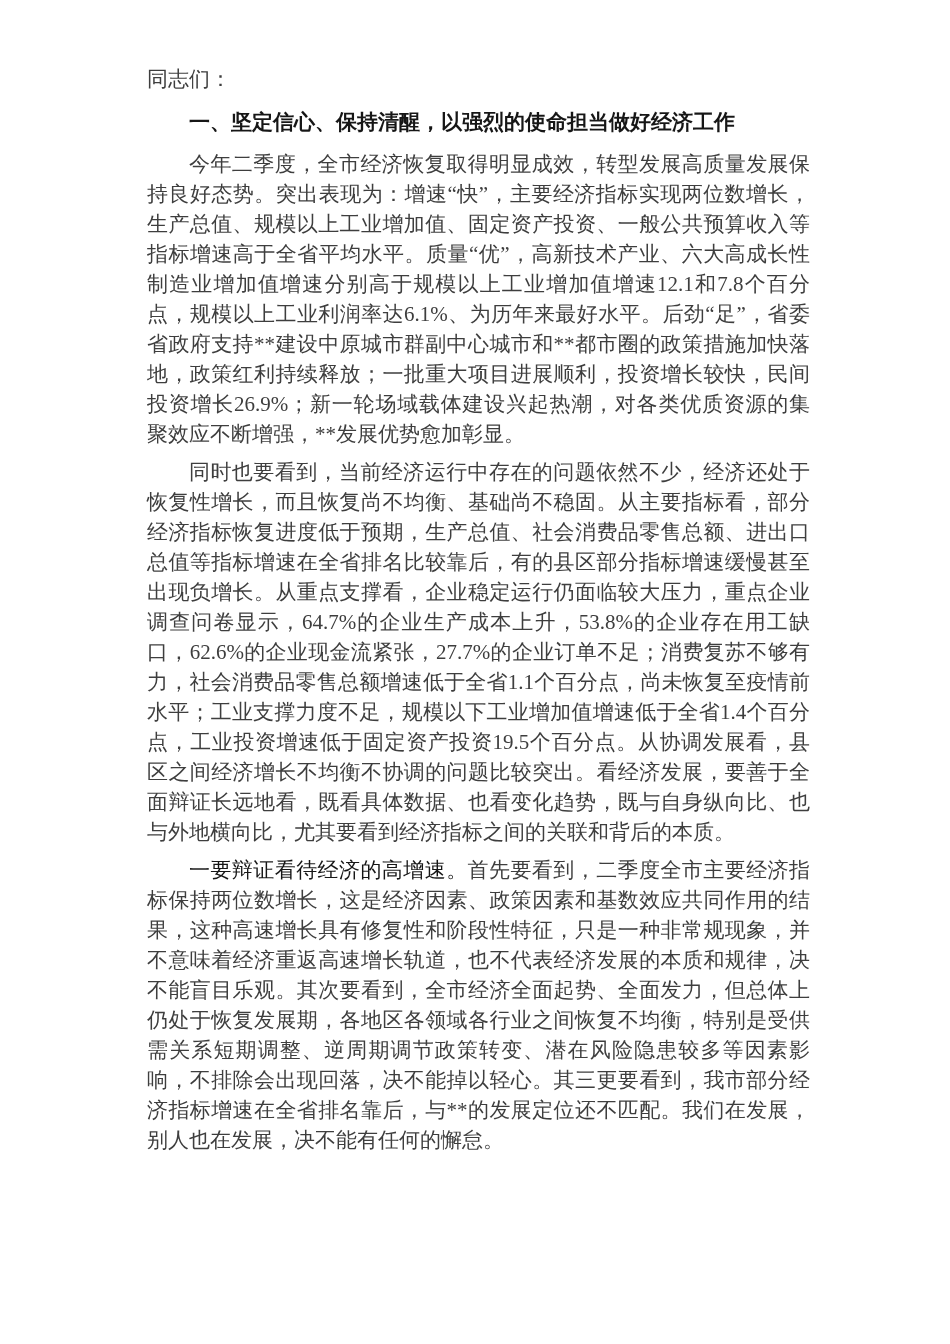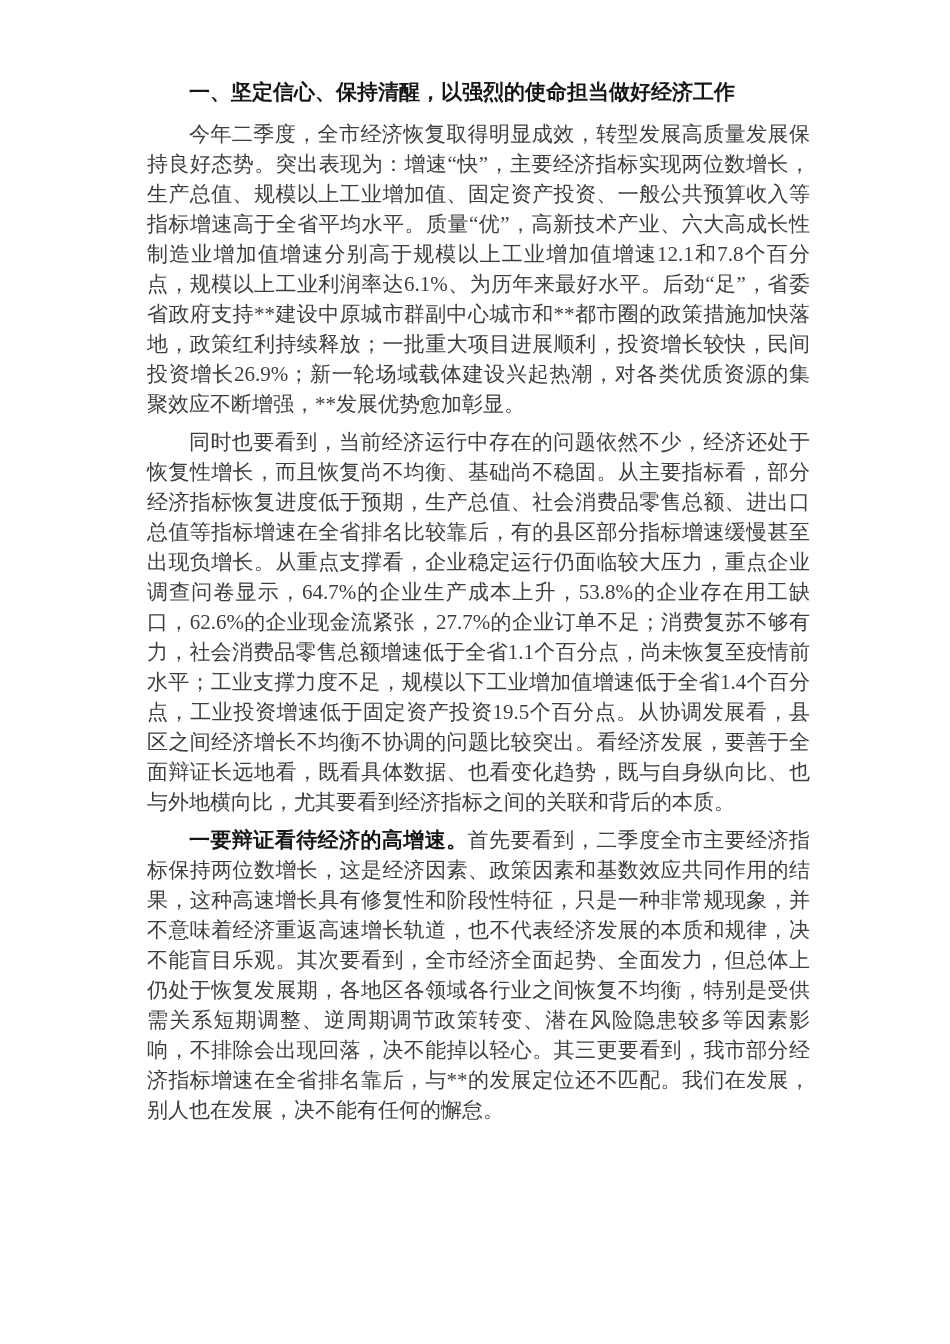--- a/index.html
+++ b/index.html
@@ -43,32 +43,33 @@
     font-family: Liberation Serif, serif;
     font-size: 21px;
     line-height: 30px;
     font-weight: 700;
     color: #161616;
     margin: 13px 0 12px 0;
     text-indent: 2em;
   }
   .doc .lead {
     font-family: "Liberation Sans", "DejaVu Sans", sans-serif;
-    font-weight: 700;
+    font-weight: 400;
     color: #161616;
   }
 </style>
 </head>
 <body>
 
 <div class="page">
 
 
   <div class="doc">
 
+    <p class="salutation">同志们：</p>
 
 
     <h2 class="heading">一、坚定信心、保持清醒，以强烈的使命担当做好经济工作</h2>
 
     <p>今年二季度，全市经济恢复取得明显成效，转型发展高质量发展保持良好态势。突出表现为：增速“快”，主要经济指标实现两位数增长，生产总值、规模以上工业增加值、固定资产投资、一般公共预算收入等指标增速高于全省平均水平。质量“优”，高新技术产业、六大高成长性制造业增加值增速分别高于规模以上工业增加值增速12.1和7.8个百分点，规模以上工业利润率达6.1%、为历年来最好水平。后劲“足”，省委省政府支持**建设中原城市群副中心城市和**都市圈的政策措施加快落地，政策红利持续释放；一批重大项目进展顺利，投资增长较快，民间投资增长26.9%；新一轮场域载体建设兴起热潮，对各类优质资源的集聚效应不断增强，**发展优势愈加彰显。</p>
 
     <p>同时也要看到，当前经济运行中存在的问题依然不少，经济还处于恢复性增长，而且恢复尚不均衡、基础尚不稳固。从主要指标看，部分经济指标恢复进度低于预期，生产总值、社会消费品零售总额、进出口总值等指标增速在全省排名比较靠后，有的县区部分指标增速缓慢甚至出现负增长。从重点支撑看，企业稳定运行仍面临较大压力，重点企业调查问卷显示，64.7%的企业生产成本上升，53.8%的企业存在用工缺口，62.6%的企业现金流紧张，27.7%的企业订单不足；消费复苏不够有力，社会消费品零售总额增速低于全省1.1个百分点，尚未恢复至疫情前水平；工业支撑力度不足，规模以下工业增加值增速低于全省1.4个百分点，工业投资增速低于固定资产投资19.5个百分点。从协调发展看，县区之间经济增长不均衡不协调的问题比较突出。看经济发展，要善于全面辩证长远地看，既看具体数据、也看变化趋势，既与自身纵向比、也与外地横向比，尤其要看到经济指标之间的关联和背后的本质。</p>
 
     <p><span class="lead">一要辩证看待经济的高增速。</span><span>首先要看到，二季度全市主要经济指标保持两位数增长，这是经济因素、政策因素和基数效应共同作用的结果，这种高速增长具有修复性和阶段性特征，只是一种非常规现象，并不意味着经济重返高速增长轨道，也不代表经济发展的本质和规律，决不能盲目乐观。其次要看到，全市经济全面起势、全面发力，但总体上仍处于恢复发展期，各地区各领域各行业之间恢复不均衡，特别是受供需关系短期调整、逆周期调节政策转变、潜在风险隐患较多等因素影响，不排除会出现回落，决不能掉以轻心。其三更要看到，我市部分经济指标增速在全省排名靠后，与**的发展定位还不匹配。我们在发展，别人也在发展，决不能有任何的懈怠。</span></p>
 

